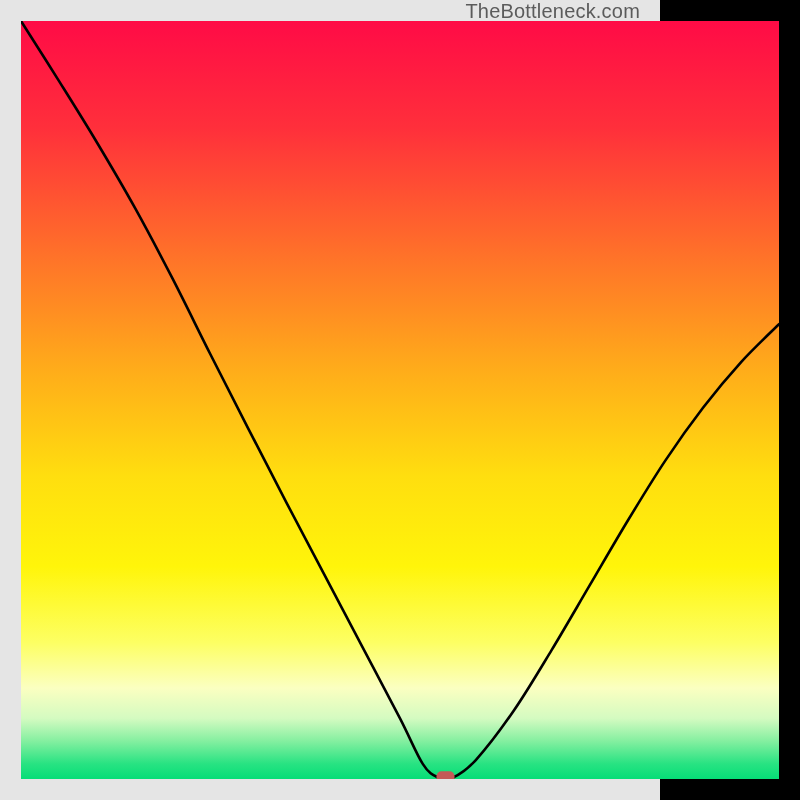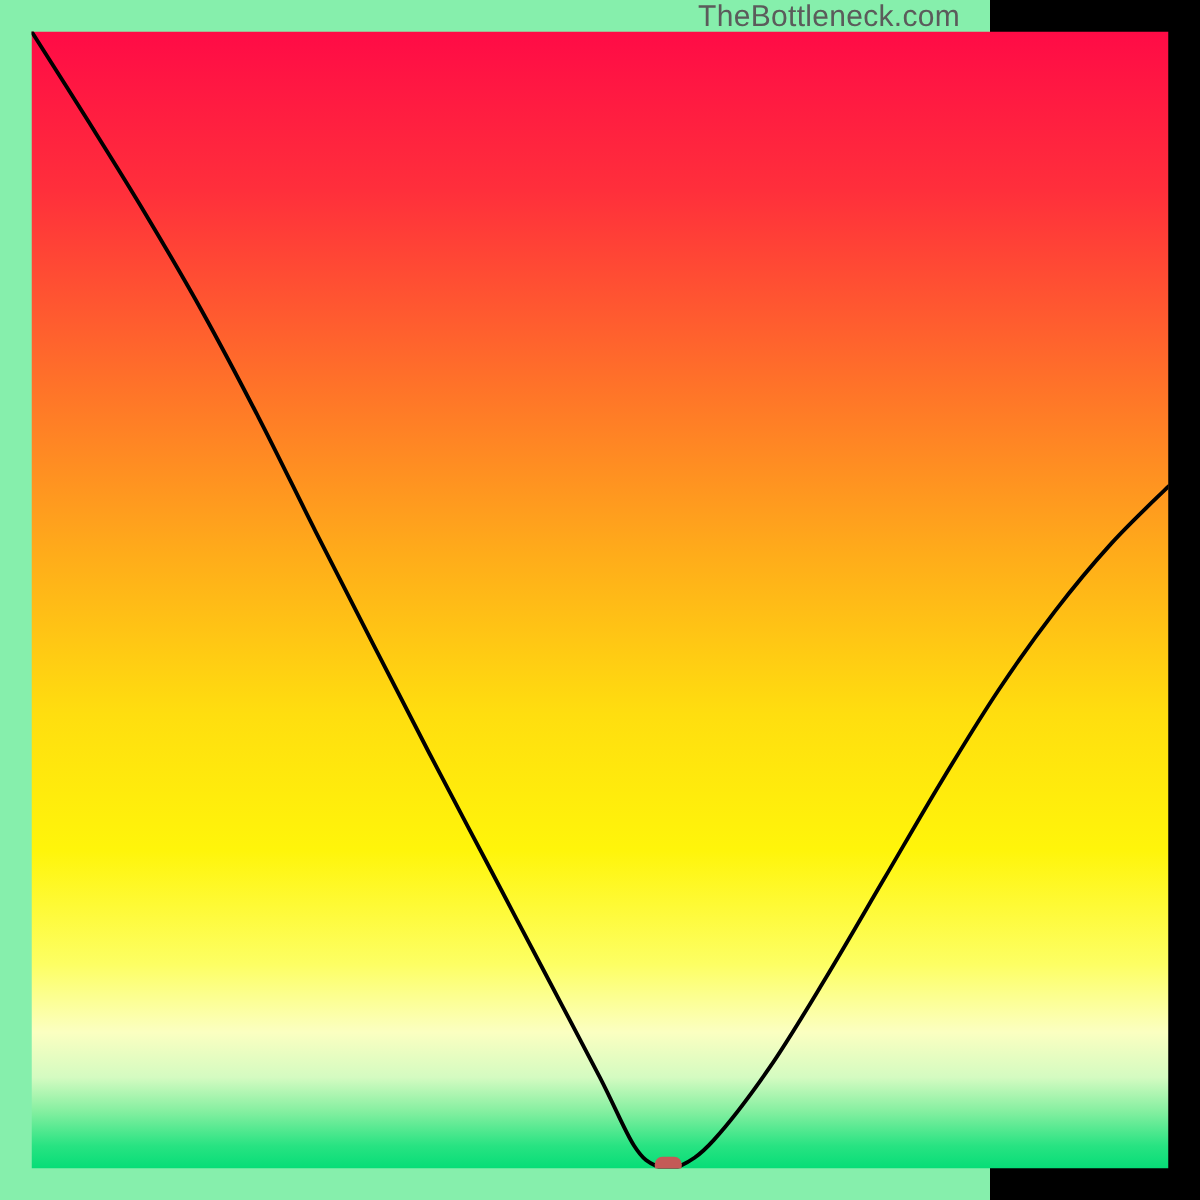--- a/index.html
+++ b/index.html
@@ -10,21 +10,21 @@
     background: #000;
     overflow: hidden;
     font-family: Arial, Helvetica, sans-serif;
   }
   .frame {
     position: absolute;
     top: 0;
     left: 0;
     width: 660px;
     height: 800px;
-    background: #86efac;
+    background: #e5e5e5;
   }
   .plot {
     position: absolute;
     left: 21px;
     top: 21px;
     width: 758px;
     height: 758px;
     box-sizing: border-box;
   }
   svg { display: block; }

